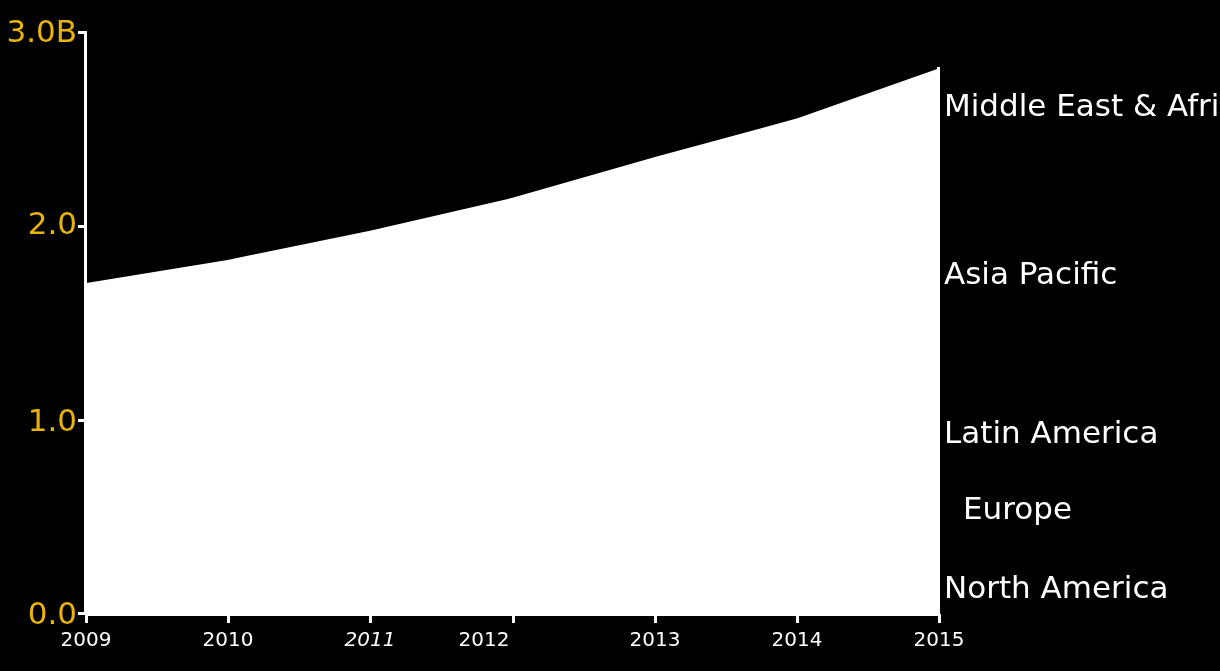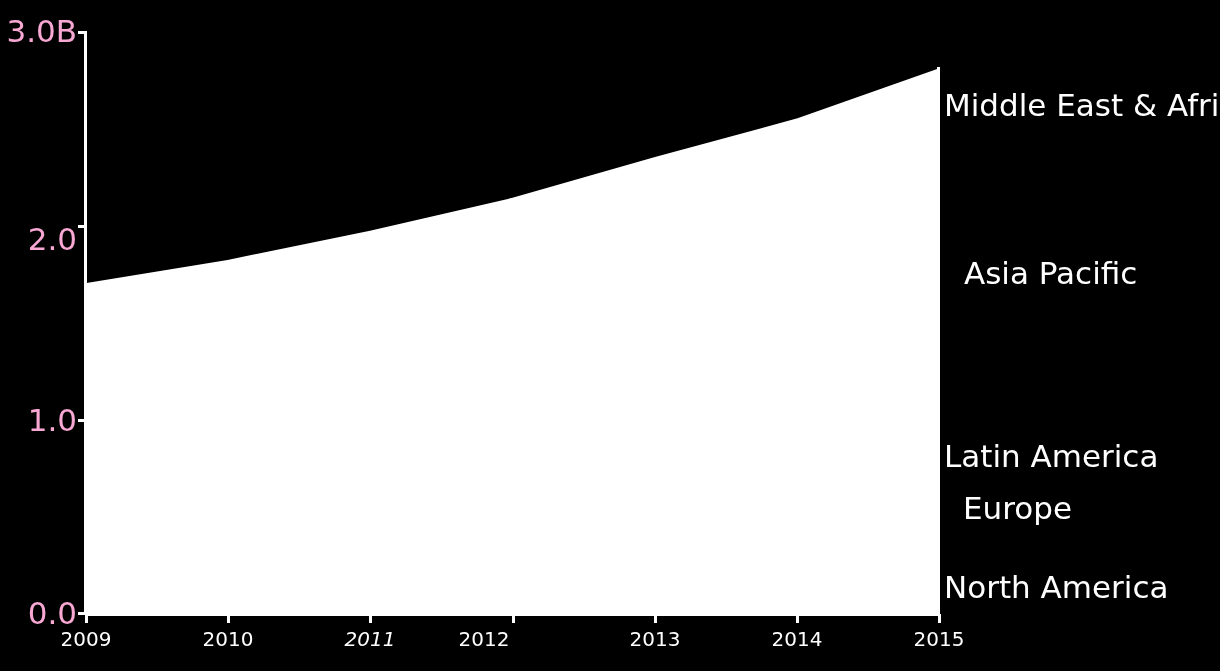--- a/index.html
+++ b/index.html
@@ -29,21 +29,21 @@
     height: 671px;
   }
   
   .ytick {
     position: absolute;
     right: 1143px;           
     text-align: right;
     font-size: 31px;
     line-height: 31px;
     letter-spacing: 0px;
-    color: #f9a8d4;
+    color: #eab308;
     white-space: nowrap;
   }
   
   .xtick {
     position: absolute;
     top: 623px;
     font-size: 20px;
     line-height: 33px;
     color: #ffffff;
     white-space: nowrap;
@@ -87,31 +87,31 @@
       <line x1="228.5" y1="614" x2="228.5" y2="623"></line>
       <line x1="370.5" y1="614" x2="370.5" y2="623"></line>
       <line x1="513.5" y1="614" x2="513.5" y2="623"></line>
       <line x1="655.5" y1="614" x2="655.5" y2="623"></line>
       <line x1="797.5" y1="614" x2="797.5" y2="623"></line>
       <line x1="939.5" y1="614" x2="939.5" y2="623"></line>
     </g>
   </svg>
 
   <div class="ytick" style="top:16px;">3.0B</div>
-  <div class="ytick" style="top:224px;">2.0</div>
+  <div class="ytick" style="top:208px;">2.0</div>
   <div class="ytick" style="top:405px;">1.0</div>
   <div class="ytick" style="top:598px;margin-left:44px;">0.0</div>
 
   <div class="xtick" style="left:86px;">2009</div>
   <div class="xtick" style="left:228px;">2010</div>
   <div class="xtick" style="left:370px;font-style:italic;">2011</div>
   <div class="xtick" style="left:484px;">2012</div>
   <div class="xtick" style="left:655px;">2013</div>
   <div class="xtick" style="left:797px;">2014</div>
   <div class="xtick" style="left:939px;">2015</div>
 
   <div class="series-label" style="top:89px;">Middle East &amp; Africa</div>
-  <div class="series-label" style="top:257px;margin-left:20px;">Asia Pacific</div>
-  <div class="series-label" style="top:440px;">Latin America</div>
+  <div class="series-label" style="top:257px;">Asia Pacific</div>
+  <div class="series-label" style="top:416px;">Latin America</div>
   <div class="series-label" style="top:492px;margin-left:19px;">Europe</div>
   <div class="series-label" style="top:571px;">North America</div>
 
 </div>
 
 </body></html>

